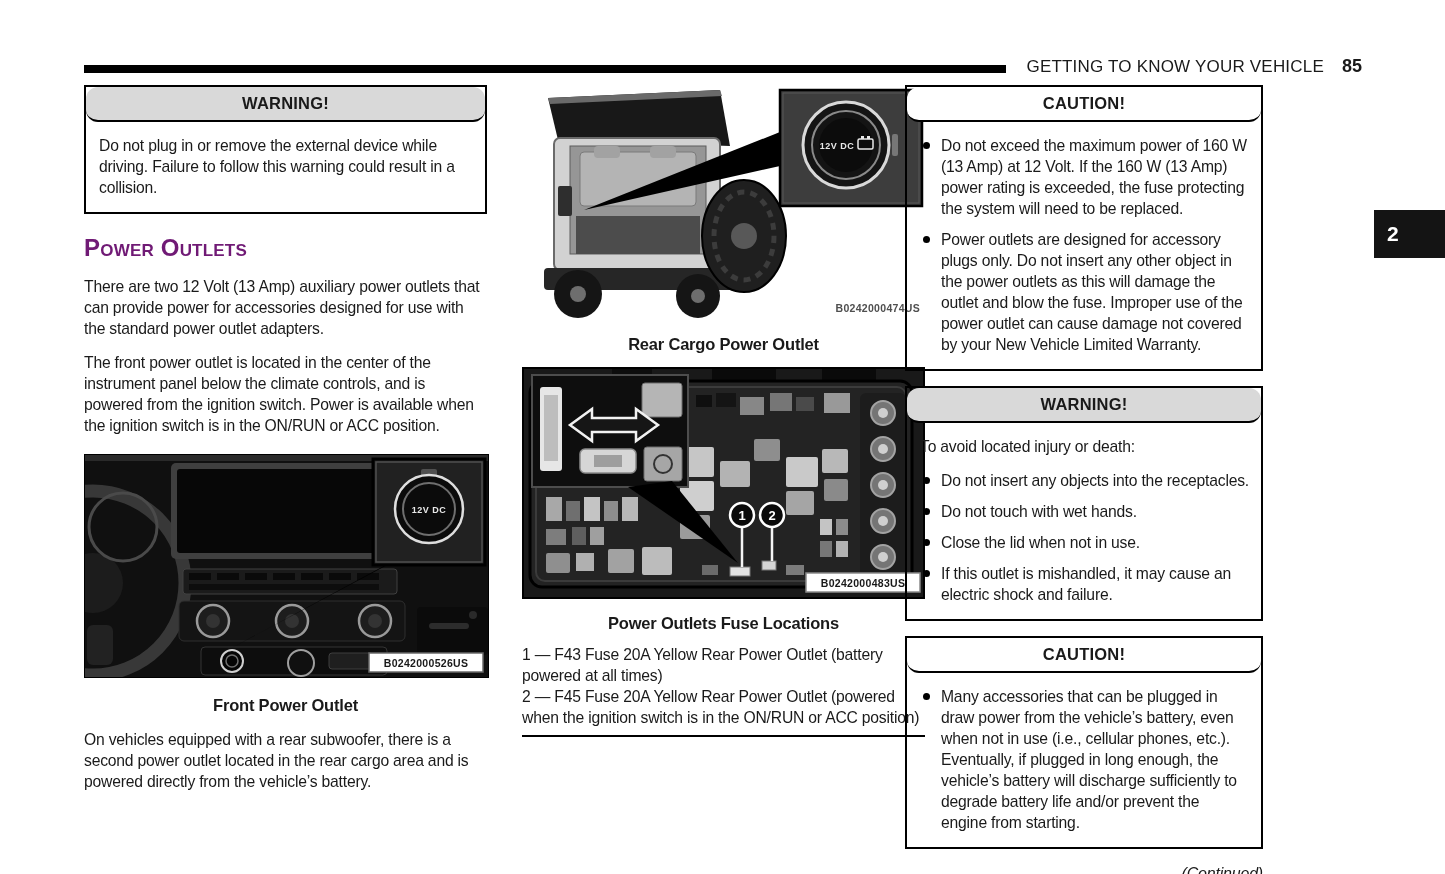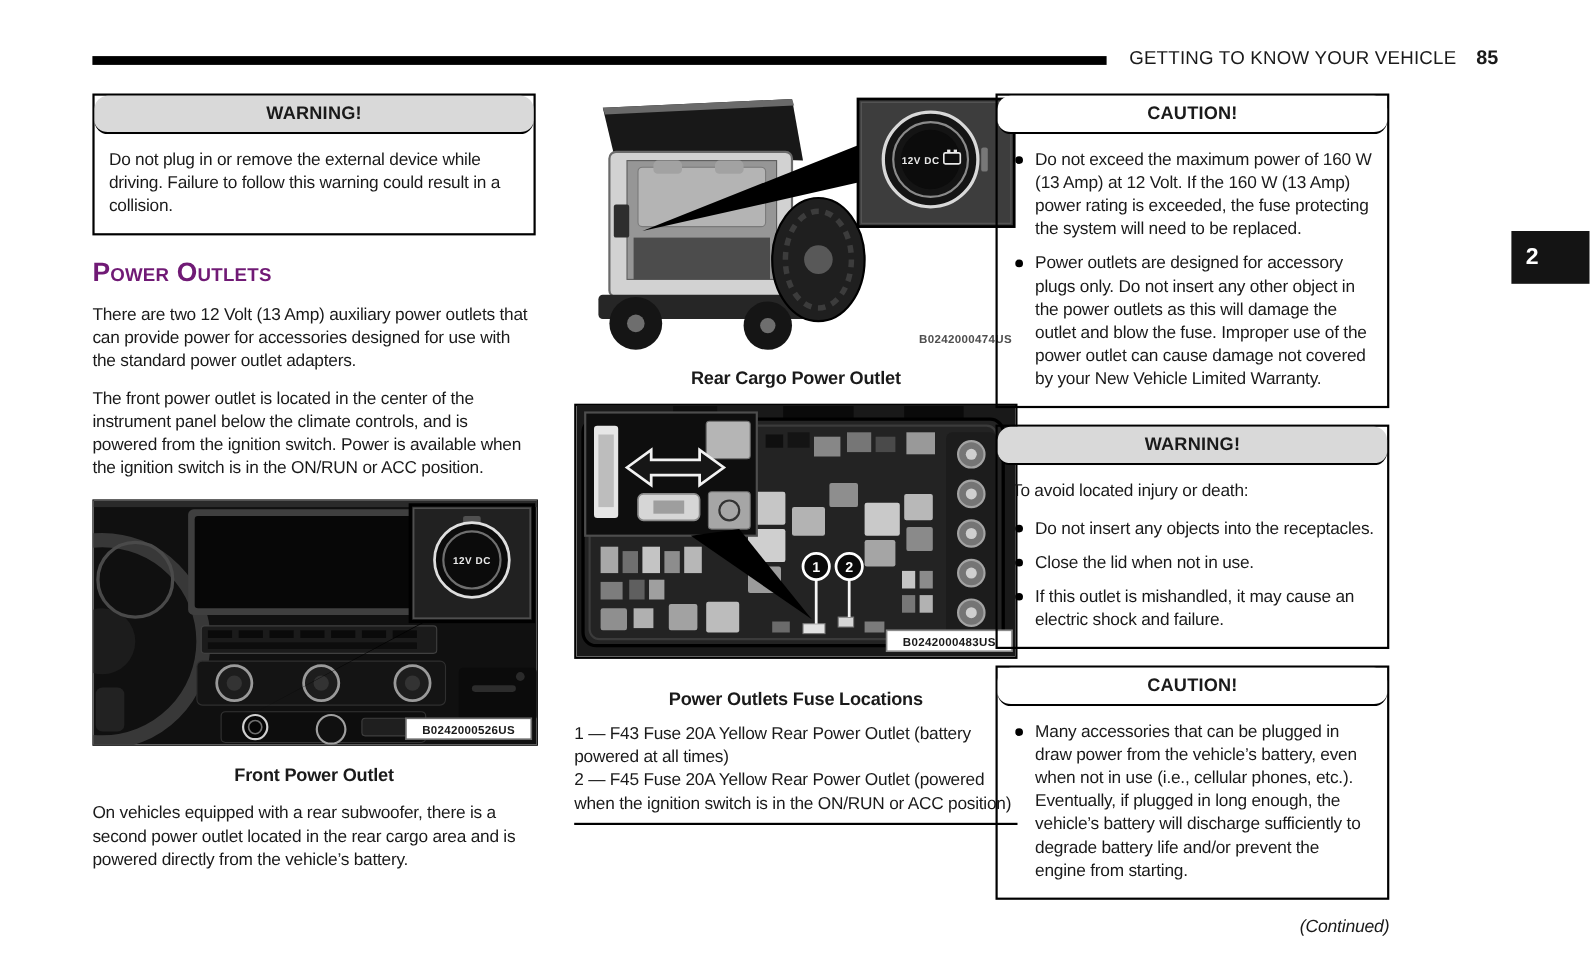--- a/index.html
+++ b/index.html
@@ -2,21 +2,21 @@
 <html><head>
 <meta charset="utf-8">
 <style>
   html,body{margin:0;padding:0;}
   body{
     width:1445px;height:874px;position:relative;background:#ffffff;
     font-family:"Liberation Sans","DejaVu Sans",sans-serif;color:#1a1a1a;
     overflow:hidden;
   }
   
-  .page-header{position:absolute;top:42px;left:84px;width:1278px;display:flex;align-items:center;}
+  .page-header{position:absolute;top:56px;left:84px;width:1278px;display:flex;align-items:center;}
   .header-rule{flex:1;height:8px;background:#000;margin-top:4px;}
   .header-title{margin-left:20px;font-size:17px;letter-spacing:.2px;white-space:nowrap;}
   .header-pageno{margin-left:18px;font-size:18px;font-weight:700;}
   .chapter-tab{position:absolute;top:210px;left:1374px;width:71px;height:48px;background:#141414;
     color:#fff;display:flex;align-items:center;padding-left:13px;box-sizing:border-box;
     font-size:21px;font-weight:700;}
   
   .col{position:absolute;top:85px;}
   .col-left{left:84px;width:403px;}
   .col-mid{left:522px;width:403px;}
@@ -271,21 +271,21 @@
         <circle cx="248" cy="146" r="12" fill="#0a0a0a" stroke="#ffffff" stroke-width="2.5"></circle>
         <text x="248" y="151" class="svg-callout">2</text>
       </g>
       <g>
         <rect x="282" y="204" width="114" height="19" fill="#ffffff" stroke="#8a8a8a" stroke-width="1.5"></rect>
         <text x="339" y="218" class="svg-code">B0242000483US</text>
       </g>
     </svg>
   </div>
 
-  <div class="fig-caption" style="margin-top:28px;margin-bottom:11px;">Power Outlets Fuse Locations</div>
+  <div class="fig-caption" style="margin-top:15px;margin-bottom:11px;">Power Outlets Fuse Locations</div>
 
   <div class="legend-line">1 — F43 Fuse 20A Yellow Rear Power Outlet (battery powered at all times)</div>
   <div class="legend-line">2 — F45 Fuse 20A Yellow Rear Power Outlet (powered when the ignition switch is in the ON/RUN or ACC position)</div>
   <div class="legend-rule"></div>
 </div>
 
 <div class="col col-right">
 
   <div class="alert caution">
     <div class="alert-header">CAUTION!</div>
@@ -296,20 +296,21 @@
       </ul>
     </div>
   </div>
 
   <div class="alert warning">
     <div class="alert-header">WARNING!</div>
     <div class="alert-body">
       <p class="alert-intro">To avoid located injury or death:</p>
       <ul class="alert-list">
         <li>Do not insert any objects into the receptacles.</li>
+        <li>Do not touch with wet hands.</li>
         <li>Close the lid when not in use.</li>
         <li>If this outlet is mishandled, it may cause an electric shock and failure.</li>
       </ul>
     </div>
   </div>
 
   <div class="alert caution" style="margin-bottom:0;">
     <div class="alert-header">CAUTION!</div>
     <div class="alert-body">
       <ul class="alert-list">

